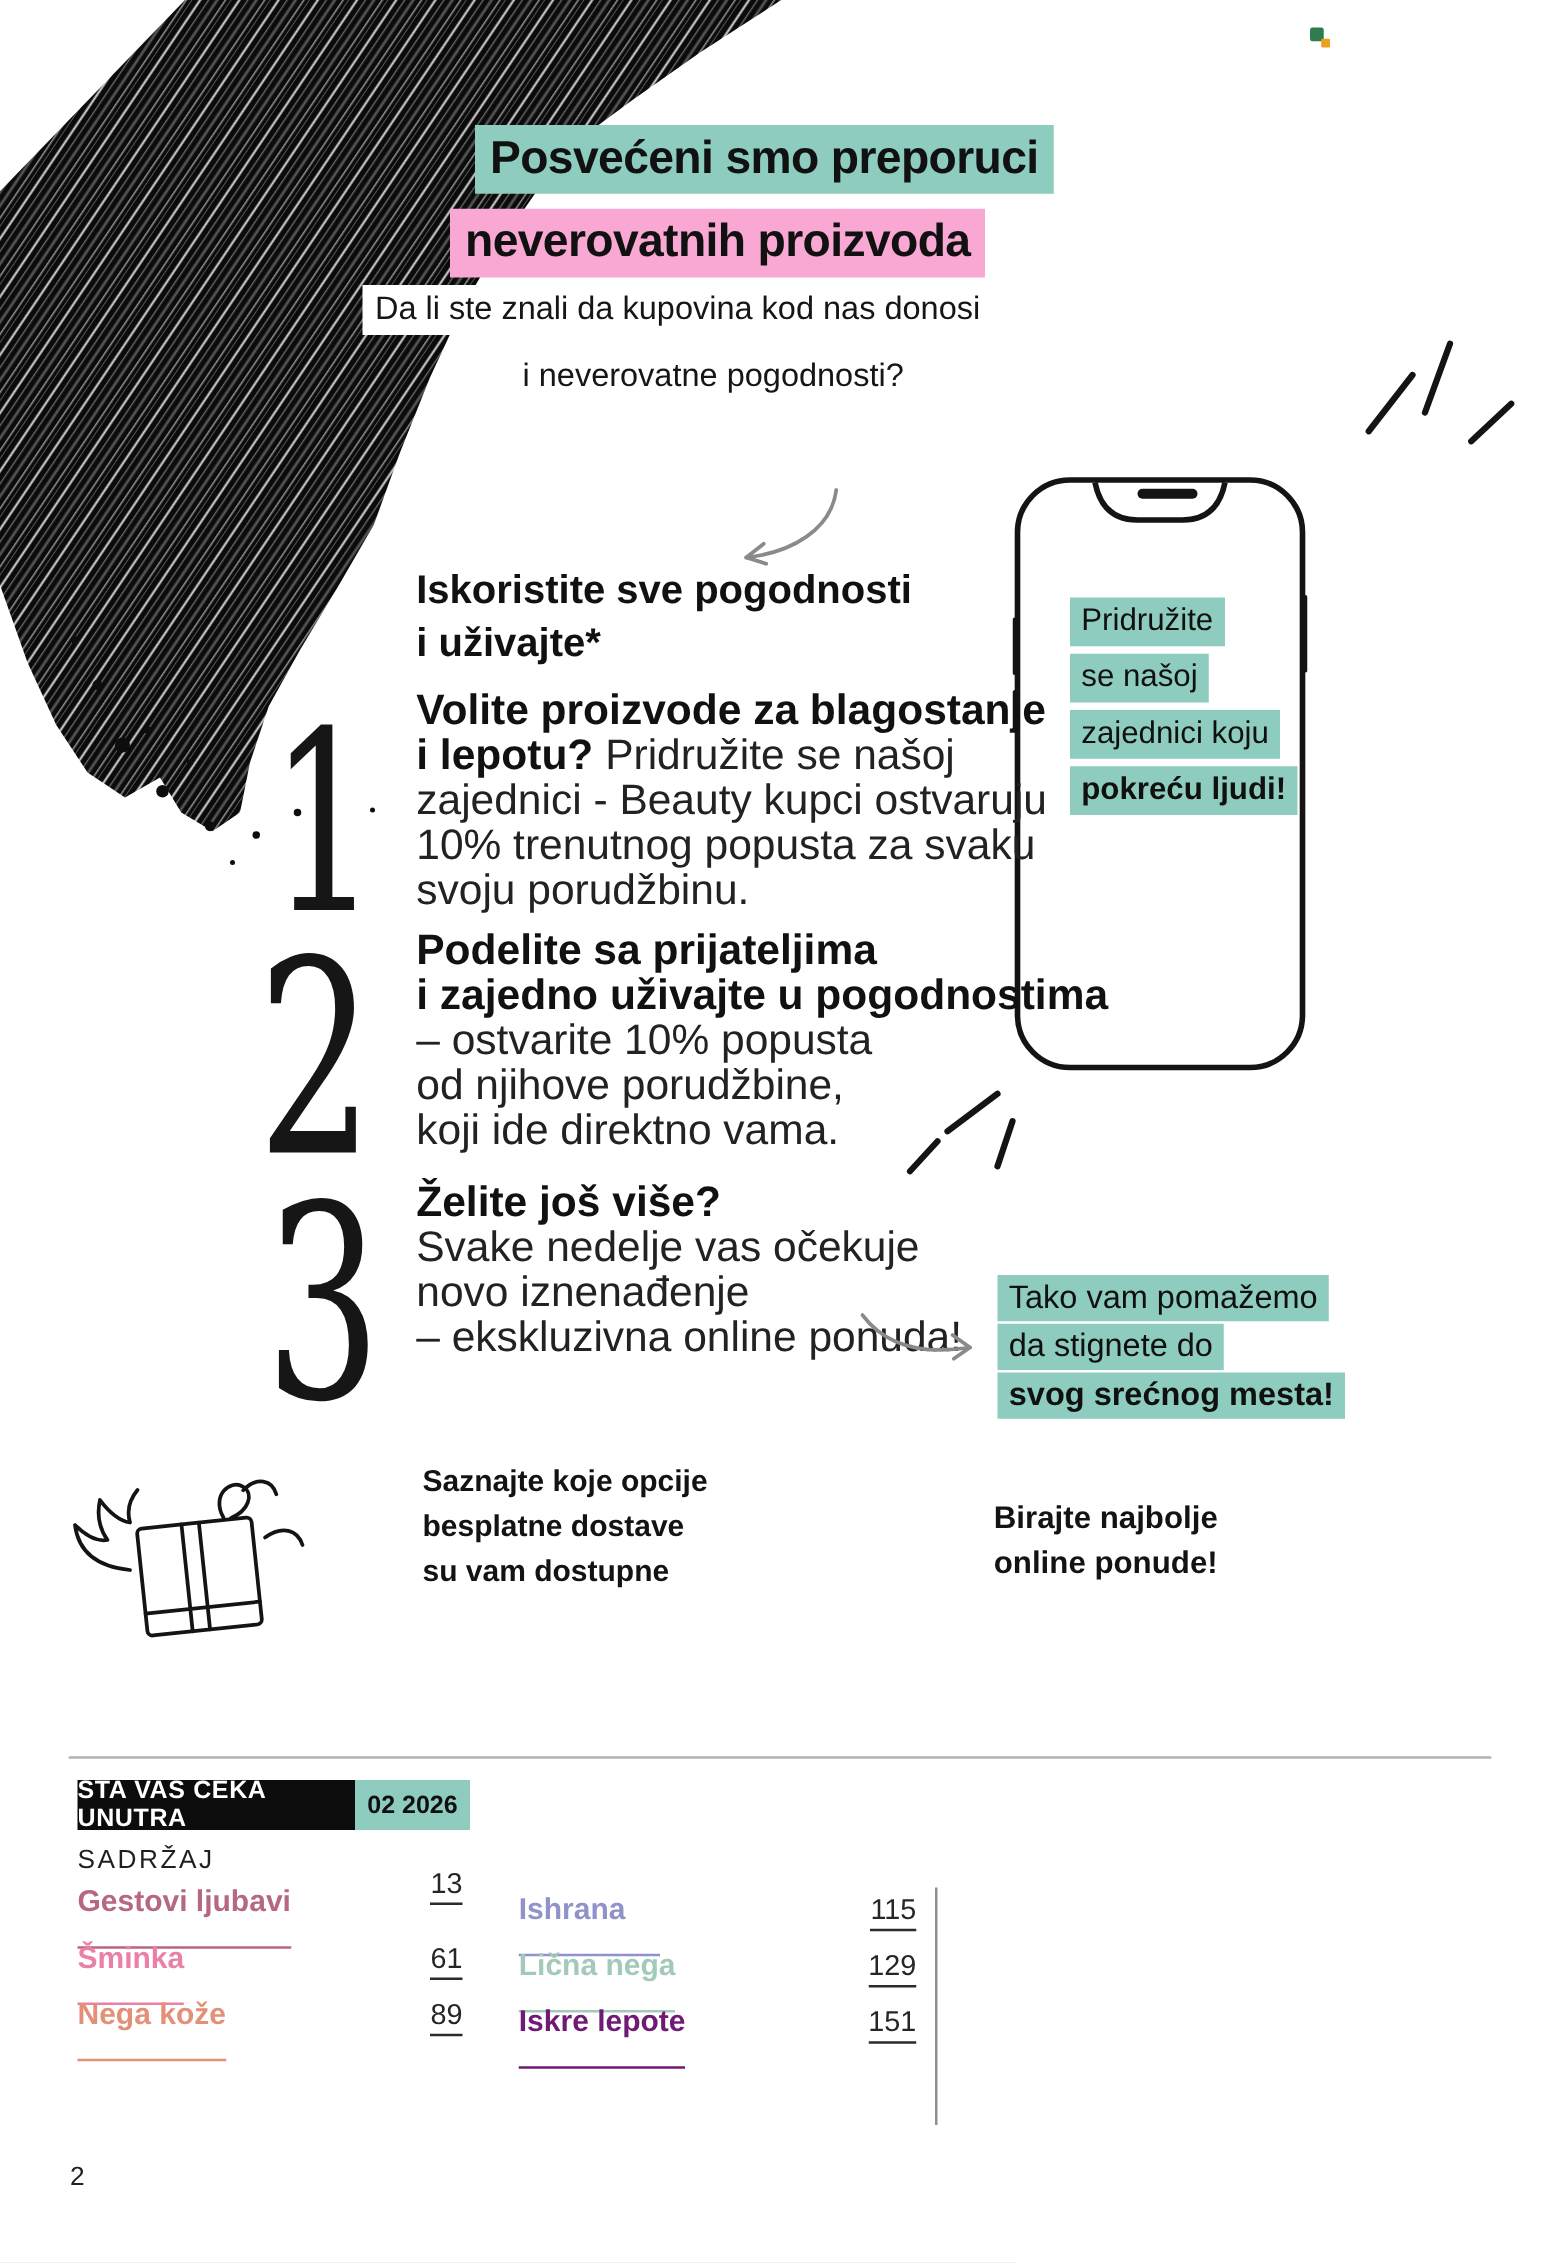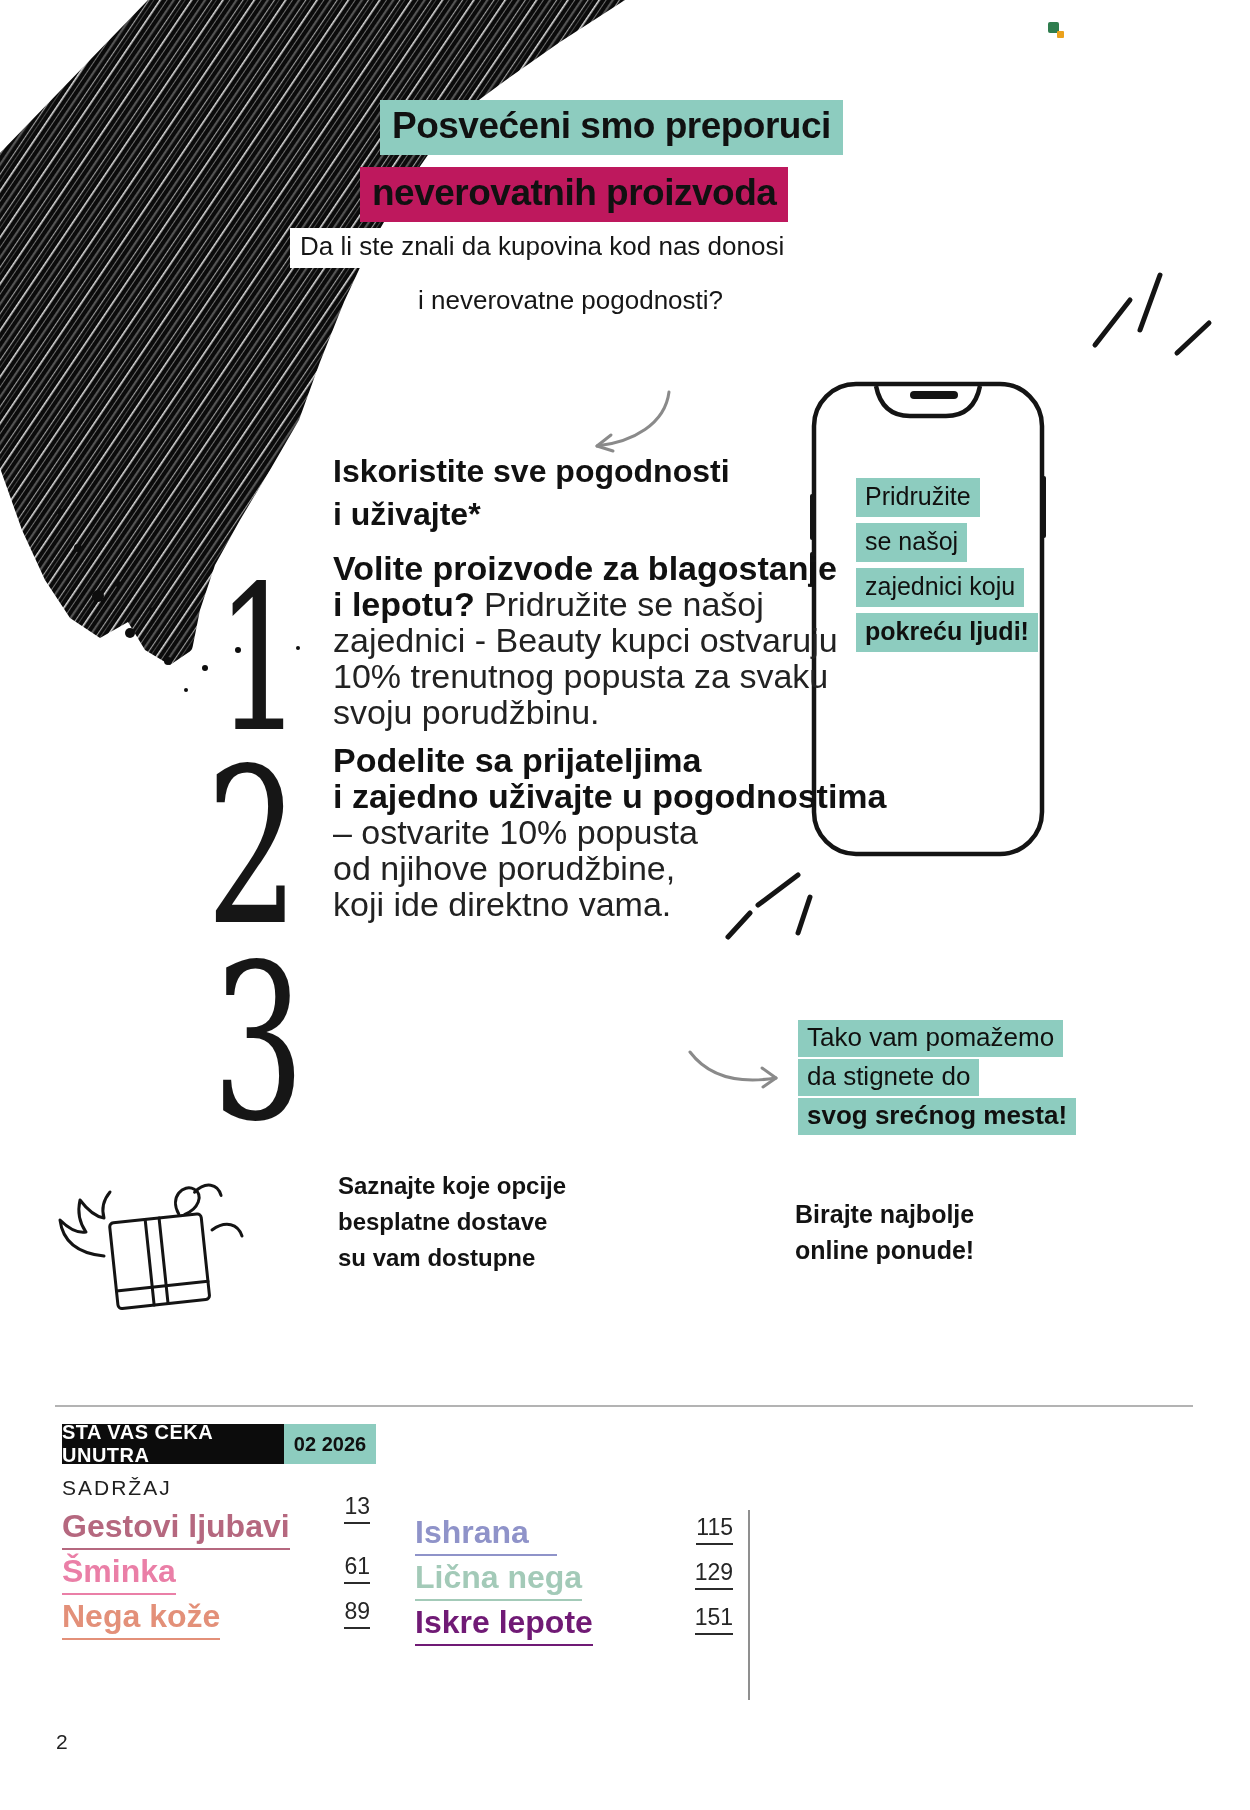--- a/index.html
+++ b/index.html
@@ -29,22 +29,22 @@
   
   .divider{height:2px;background:#b3b3b3;}
   .bar-row{display:flex;}
   .bar-black{width:222px;height:40px;background:#0c0c0c;color:#fff;display:flex;align-items:center;
         justify-content:center;font-size:20px;font-weight:700;letter-spacing:0.5px;}
   .bar-teal{width:92px;height:40px;display:flex;align-items:center;justify-content:center;
         font-size:20px;font-weight:700;color:#101010;}
   .sadrzaj{font-size:21px;letter-spacing:2px;color:#1f1f1f;}
   .toc-col{display:flex;flex-direction:column;}
   .trow{display:flex;justify-content:space-between;align-items:flex-start;height:45px;}
-  .tlabel{font-size:32px;font-weight:700;text-decoration:none;border-bottom:2px solid currentColor;
-        padding-bottom:3px;cursor:pointer;}
+  .tlabel{font-size:24px;font-weight:700;text-decoration:none;border-bottom:2px solid currentColor;
+        padding-bottom:21px;cursor:pointer;}
   .tlabel.ext{padding-right:28px;}
   .tpage{font-size:23px;color:#262626;border-bottom:2px solid #2b2b2b;padding-bottom:2px;cursor:pointer;}
   .tpage.raised{position:relative;top:-15px;}
   .vline{width:2px;background:#8f8f8f;}
   .pagenum{font-size:21px;color:#222;}
   .eco{width:16px;height:16px;position:absolute;}
   .eco .g{position:absolute;left:0;top:0;width:11px;height:11px;background:#2f7d4e;border-radius:2px;}
   .eco .y{position:absolute;right:0;bottom:0;width:7px;height:7px;background:#eba11c;border-radius:1px;}
 </style>
 </head>
@@ -82,21 +82,21 @@
     </g>
   </svg>
 
   <div class="eco abs" style="left:1048px;top:22px;">
     <span class="g"></span>
     <span class="y"></span>
   </div>
 
   <div class="abs" style="left:360px;top:100px;">
     <span class="title-line"><span style="background-color: rgb(141, 204, 191); margin-left: 20px;">Posvećeni smo preporuci</span></span>
-    <span class="title-line"><span style="background-color: #be185d;">neverovatnih proizvoda</span></span>
+    <span class="title-line"><span style="background-color: #f9a8d4;">neverovatnih proizvoda</span></span>
   </div>
 
   <div class="abs" style="left:290px;top:228px;">
     <span class="subtitle">Da li ste znali da kupovina kod nas donosi</span>
   </div>
   <div class="abs" style="left:408px;top:282px;">
     <span class="subtitle">i neverovatne pogodnosti?</span>
   </div>
 
   <svg class="abs" style="left:585px;top:388px;" width="95" height="72" viewBox="0 0 95 72">
@@ -145,20 +145,26 @@
   </div>
 
   <div class="abs item-text" style="left:333px;top:742px;">
     <div class="line"><b>Podelite sa prijateljima</b></div>
     <div class="line"><b>i zajedno uživajte u pogodnostima</b></div>
     <div class="line"><span>– ostvarite 10% popusta</span></div>
     <div class="line"><span>od njihove porudžbine,</span></div>
     <div class="line"><span>koji ide direktno vama.</span></div>
   </div>
 
+  <div class="abs item-text" style="left:333px;top:944px;">
+    <div class="line"><b>Želite još više?</b></div>
+    <div class="line"><span>Svake nedelje vas očekuje</span></div>
+    <div class="line"><span>novo iznenađenje</span></div>
+    <div class="line"><span>– ekskluzivna online ponuda!</span></div>
+  </div>
 
   <svg class="abs" style="left:686px;top:1046px;" width="105" height="48" viewBox="0 0 105 48">
     <path d="M4,6 C22,30 52,38 90,32" fill="none" stroke="#8a8a8a" stroke-width="3" stroke-linecap="round"></path>
     <path d="M90,32 L76,22 M90,32 L77,41" fill="none" stroke="#8a8a8a" stroke-width="3" stroke-linecap="round"></path>
   </svg>
 
   <div class="abs happy" style="left:798px;top:1020px;">
     <span class="hl-line"><span style="background-color: rgb(141, 204, 191);">Tako vam pomažemo</span></span>
     <span class="hl-line"><span style="background-color: rgb(141, 204, 191);">da stignete do</span></span>
     <span class="hl-line hl-bold"><span style="background-color: rgb(141, 204, 191);">svog srećnog mesta!</span></span>

